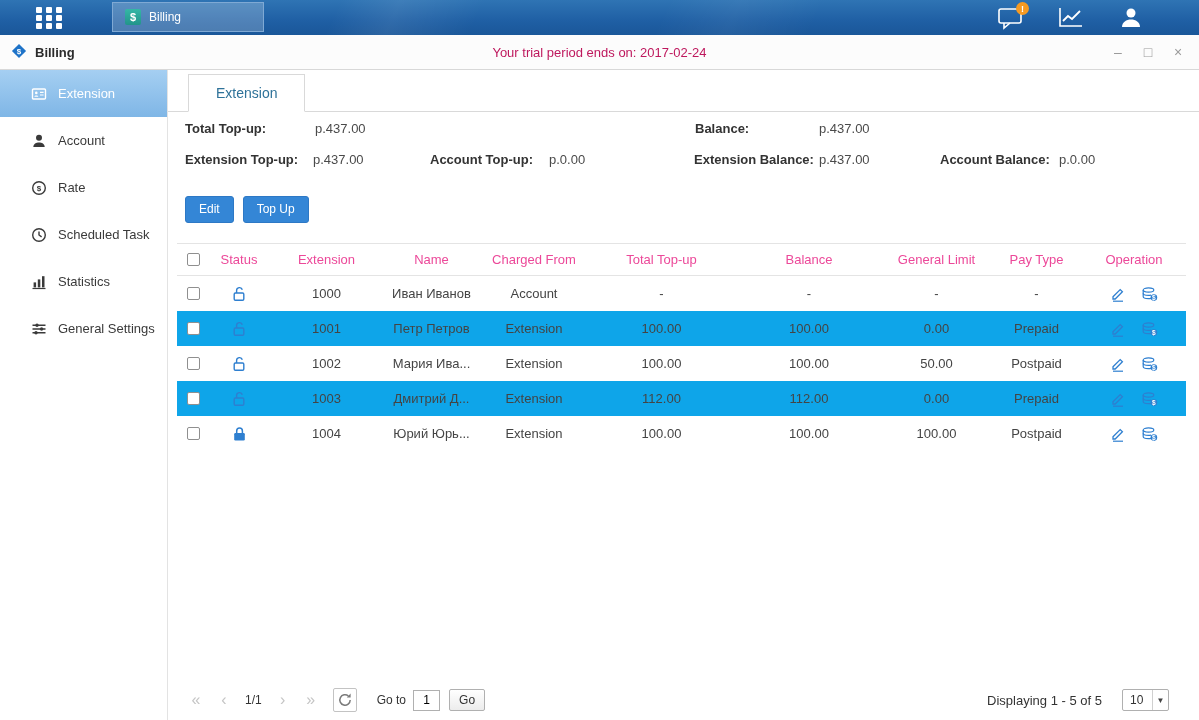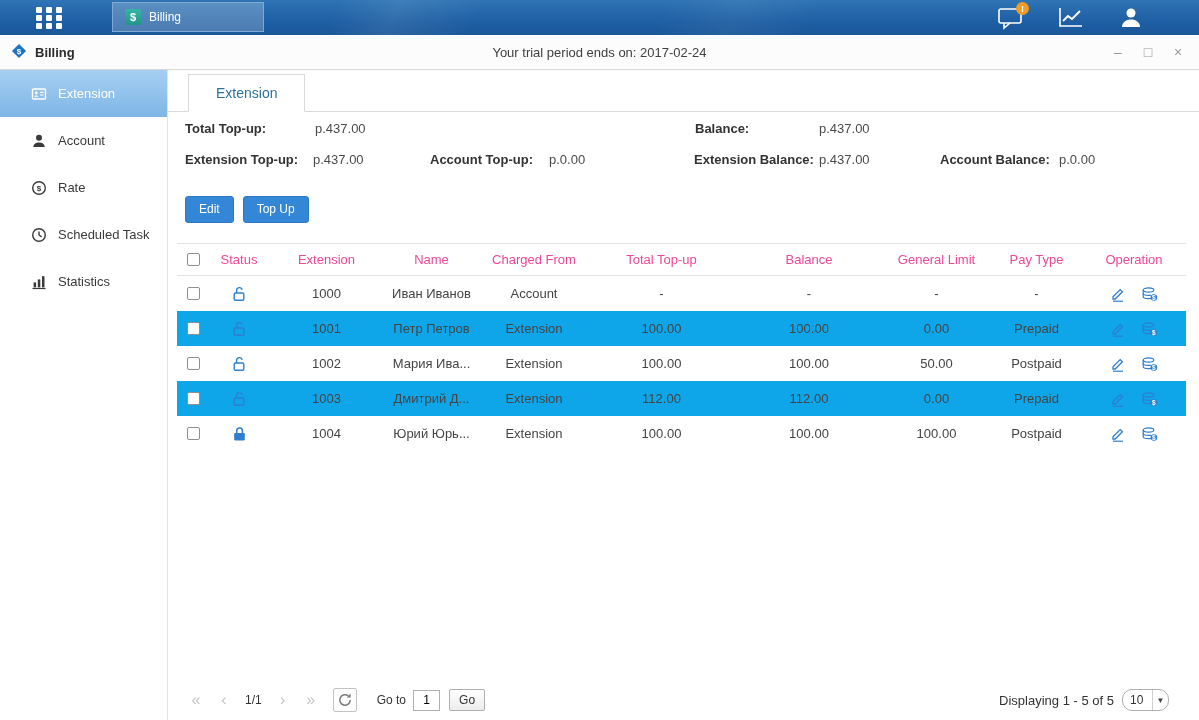--- a/index.html
+++ b/index.html
@@ -20,21 +20,21 @@
   .top-icons{position:absolute;right:38px;top:0;height:35px;display:flex;z-index:2}
   .top-icon-btn{width:60px;height:35px;display:flex;align-items:center;justify-content:center;position:relative;cursor:pointer}
   .badge{position:absolute;top:2px;right:12px;min-width:13px;height:13px;border-radius:50%;background:#f59a23;
     color:#fff;font-size:9px;font-weight:bold;display:flex;align-items:center;justify-content:center}
 
   
   .titlebar{position:absolute;top:35px;left:0;width:100%;height:35px;background:#fcfcfc;border-bottom:1px solid #d8d8d8}
   .title-left{position:absolute;left:10px;top:0;height:34px;display:flex;align-items:center;gap:7px}
   .app-title{font-weight:bold;font-size:13px;color:#2b2b2b}
   .trial{position:absolute;left:0;right:0;top:0;height:34px;display:flex;align-items:center;justify-content:center;
-    color:#404040;font-size:13px;pointer-events:none}
+    color:#be185d;font-size:13px;pointer-events:none}
   .win-controls{position:absolute;right:14px;top:0;height:34px;display:flex;align-items:center;gap:16px}
   .win-btn{color:#9b9b9b;font-size:14px;line-height:1;cursor:pointer;width:14px;text-align:center}
 
   
   .sidebar{position:absolute;top:70px;left:0;bottom:0;width:168px;background:#fff;border-right:1px solid #e3e3e3}
   .side-item{height:47px;display:flex;align-items:center;gap:11px;padding-left:31px;color:#3a3a3a;cursor:pointer}
   .side-item.active{background:linear-gradient(180deg,#a5cff2,#7fb6e6);color:#fff}
   .side-icon{width:16px;height:16px;display:flex;align-items:center;justify-content:center;flex:0 0 16px}
   .side-label{font-size:13px;white-space:nowrap}
 
@@ -81,22 +81,22 @@
   
   .pager{position:absolute;left:14px;right:30px;top:616px;height:28px;display:flex;align-items:center;font-size:12px;color:#333}
   .nav-btn{background:none;border:none;color:#c5c5c5;font-size:16px;width:28px;height:24px;cursor:pointer;font-family:inherit}
   .page-ind{margin:0 7px;font-size:12px;color:#333}
   .refresh-btn{width:24px;height:24px;border:1px solid #c3c3c3;border-radius:2px;background:#fff;display:flex;
     align-items:center;justify-content:center;margin-left:8px;cursor:pointer}
   .goto-label{margin-left:20px;margin-right:7px}
   .goto-input{width:27px;height:21px;border:1px solid #b0b0b0;text-align:center;font-size:12px;font-family:inherit}
   .go-btn{margin-left:9px;height:22px;padding:0 9px;border:1px solid #b0b0b0;border-radius:2px;
     background:linear-gradient(#fff,#ececec);font-size:12px;color:#333;cursor:pointer;font-family:inherit}
-  .pager-right{margin-left:auto;display:flex;align-items:center;gap:8px}
-  .page-size{width:47px;height:22px;border:1px solid #b0b0b0;border-radius:10px;background:#fff;display:flex;align-items:center;cursor:pointer}
+  .pager-right{margin-left:auto;display:flex;align-items:center;gap:20px}
+  .page-size{width:47px;height:22px;border:1px solid #b0b0b0;border-radius:2px;background:#fff;display:flex;align-items:center;cursor:pointer}
   .page-size .val{flex:1;padding-left:7px;font-size:12px}
   .page-size .caret{width:16px;height:100%;border-left:1px solid #d0d0d0;display:flex;align-items:center;justify-content:center;font-size:8px;color:#444}
 </style>
 </head>
 <body>
 
 <div class="topbar">
   <span class="apps-btn">
     <svg width="26" height="22" viewBox="0 0 26 22">
         <g fill="#fff">
@@ -200,20 +200,31 @@
       <span class="side-icon">
         <svg width="16" height="16" viewBox="0 0 16 16">
           <path d="M1.5 14.5h13" stroke="currentColor" stroke-width="1.2"></path>
           <rect x="2.6" y="8.4" width="2.5" height="5" fill="currentColor"></rect>
           <rect x="6.8" y="5.4" width="2.5" height="8" fill="currentColor"></rect>
           <rect x="11" y="2.2" width="2.5" height="11.2" fill="currentColor"></rect>
         </svg>
       </span>
       <span class="side-label">Statistics</span>
     </div>
+    <div class="side-item">
+      <span class="side-icon">
+        <svg width="16" height="16" viewBox="0 0 16 16">
+          <path d="M1.5 4.2h13M1.5 8h13M1.5 11.8h13" stroke="currentColor" stroke-width="1.4"></path>
+          <circle cx="6" cy="4.2" r="1.7" fill="currentColor"></circle>
+          <circle cx="10.6" cy="8" r="1.7" fill="currentColor"></circle>
+          <circle cx="5" cy="11.8" r="1.7" fill="currentColor"></circle>
+        </svg>
+      </span>
+      <span class="side-label">General Settings</span>
+    </div>
   </div>
 
 <div class="main">
 
   <div class="tabstrip">
     <span class="tab">Extension</span>
   </div>
 
   <div class="summary">
     <span class="sum-label s1l">Total Top-up:</span>

